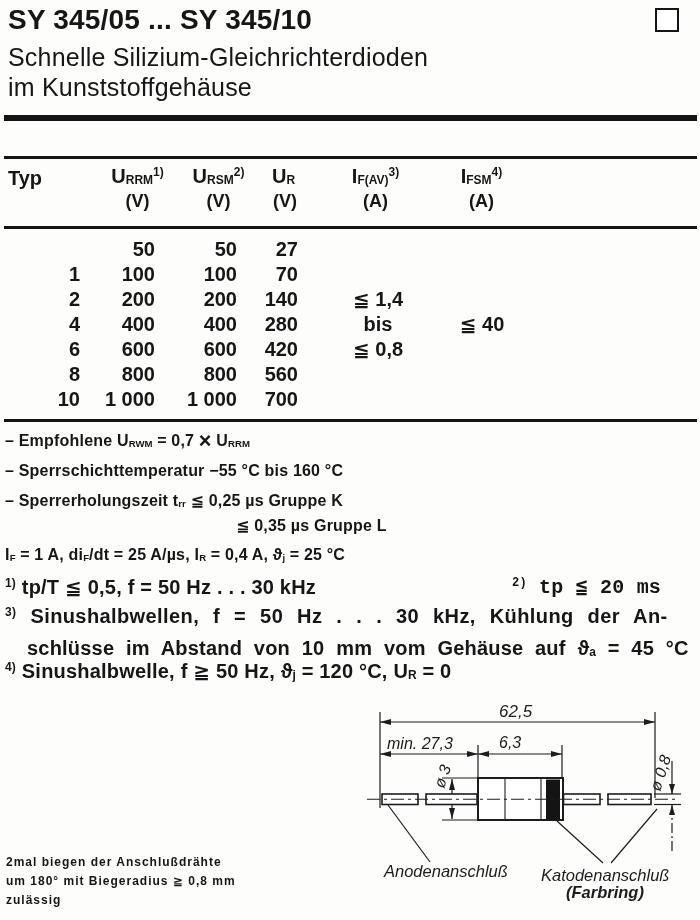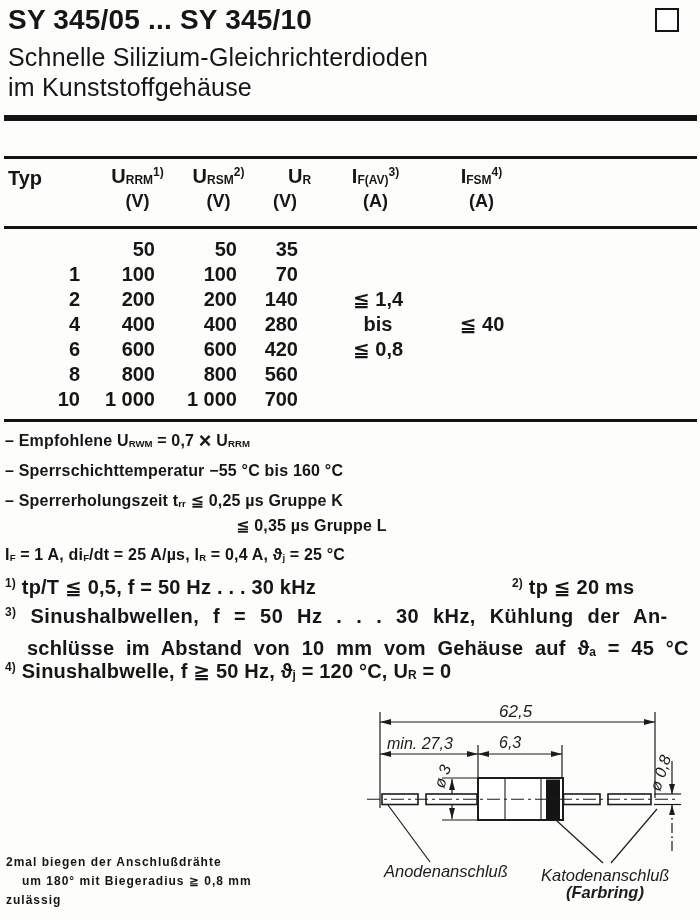--- a/index.html
+++ b/index.html
@@ -45,33 +45,33 @@
 <div class="abs subtitle" style="left:8px;top:74px;">im Kunststoffgehäuse</div>
 
 <div class="rule" style="left:4px;top:115px;width:693px;height:6px;"></div>
 <div class="rule" style="left:4px;top:156px;width:693px;height:2.5px;"></div>
 
 <div class="abs thead" style="left:8px;top:168px;">Typ</div>
 <div class="abs thead hbox" style="left:95px;top:166px;width:85px;">U<sub>RRM</sub><sup>1)</sup></div>
 <div class="abs tunit hbox" style="left:95px;top:192px;width:85px;">(V)</div>
 <div class="abs thead hbox" style="left:176px;top:166px;width:85px;">U<sub>RSM</sub><sup>2)</sup></div>
 <div class="abs tunit hbox" style="left:176px;top:192px;width:85px;">(V)</div>
-<div class="abs thead" style="left:272px;top:166px;margin-left:16px;">U<sub>R</sub></div>
+<div class="abs thead" style="left:272px;top:166px;">U<sub>R</sub></div>
 <div class="abs tunit" style="left:273px;top:192px;">(V)</div>
 <div class="abs thead hbox" style="left:333px;top:166px;width:85px;">I<sub>F(AV)</sub><sup>3)</sup></div>
 <div class="abs tunit hbox" style="left:333px;top:192px;width:85px;">(A)</div>
 <div class="abs thead hbox" style="left:439px;top:166px;width:85px;">I<sub>FSM</sub><sup>4)</sup></div>
 <div class="abs tunit hbox" style="left:439px;top:192px;width:85px;">(A)</div>
 
 <div class="rule" style="left:4px;top:226px;width:693px;height:2.5px;"></div>
 
 <div class="trow" style="top:237px;">
   <div class="tc tcell c-urrm">50</div>
   <div class="tc tcell c-ursm">50</div>
-  <div class="tc tcell c-ur">35</div>
+  <div class="tc tcell c-ur">27</div>
 </div>
 <div class="trow" style="top:262px;">
   <div class="tc tcell c-typ">1</div>
   <div class="tc tcell c-urrm">100</div>
   <div class="tc tcell c-ursm">100</div>
   <div class="tc tcell c-ur">70</div>
 </div>
 <div class="trow" style="top:287px;">
   <div class="tc tcell c-typ">2</div>
   <div class="tc tcell c-urrm">200</div>
@@ -109,27 +109,27 @@
 
 <div class="rule" style="left:4px;top:419px;width:693px;height:3px;"></div>
 
 <div class="abs note" style="left:5px;top:433px;">– Empfohlene U<sub>RWM</sub> = 0,7 <span class="xmul">×</span> U<sub>RRM</sub></div>
 <div class="abs note" style="left:5px;top:463px;">– Sperrschichttemperatur −55 °C bis 160 °C</div>
 <div class="abs note" style="left:5px;top:493px;">– Sperrerholungszeit t<sub>rr</sub> ≦ 0,25 µs Gruppe K</div>
 <div class="abs note" style="left:236px;top:518px;">≦ 0,35 µs Gruppe L</div>
 <div class="abs note" style="left:5px;top:547px;">I<sub>F</sub> = 1 A, di<sub>F</sub>/dt = 25 A/µs, I<sub>R</sub> = 0,4 A, ϑ<sub>j</sub> = 25 °C</div>
 
 <div class="abs fn" style="left:5px;top:577px;"><sup>1)</sup> tp/T ≦ 0,5, f = 50 Hz . . . 30 kHz</div>
-<div class="abs fn" style="left:512px;top:577px;"><sup>2)</sup> tp ≦ 20 ms</div>
+<div class="abs fn" style="left:512px;top:577px;font-family:Liberation Mono, monospace;"><sup>2)</sup> tp ≦ 20 ms</div>
 <div class="abs fn" style="left:5px;top:606px;word-spacing:8px;letter-spacing:0.4px;"><sup>3)</sup> Sinushalbwellen, f = 50 Hz . . . 30 kHz, Kühlung der An-</div>
 <div class="abs fn" style="left:27px;top:632px;word-spacing:6px;margin-top:6px;">schlüsse im Abstand von 10 mm vom Gehäuse auf ϑ<sub>a</sub> = 45 °C</div>
 <div class="abs fn" style="left:5px;top:661px;"><sup>4)</sup> Sinushalbwelle, f ≧ 50 Hz, ϑ<sub>j</sub> = 120 °C, U<sub>R</sub> = 0</div>
 
 <div class="abs bend" style="left:6px;top:856px;">2mal biegen der Anschlußdrähte</div>
-<div class="abs bend" style="left:22px;top:875px;">um 180° mit Biegeradius ≧ 0,8 mm</div>
+<div class="abs bend" style="left:6px;top:875px;">um 180° mit Biegeradius ≧ 0,8 mm</div>
 <div class="abs bend" style="left:6px;top:894px;">zulässig</div>
 
 <svg class="abs" style="left:280px;top:695px;" width="420" height="225" viewBox="0 0 420 225">
   <g stroke="#1c1c1c" stroke-width="1.2" fill="none">
 
     <line x1="100" y1="27" x2="375" y2="27"></line>
     <line x1="100" y1="17" x2="100" y2="113"></line>
     <line x1="375" y1="17" x2="375" y2="103"></line>
 
     <line x1="100" y1="59" x2="282" y2="59"></line>

